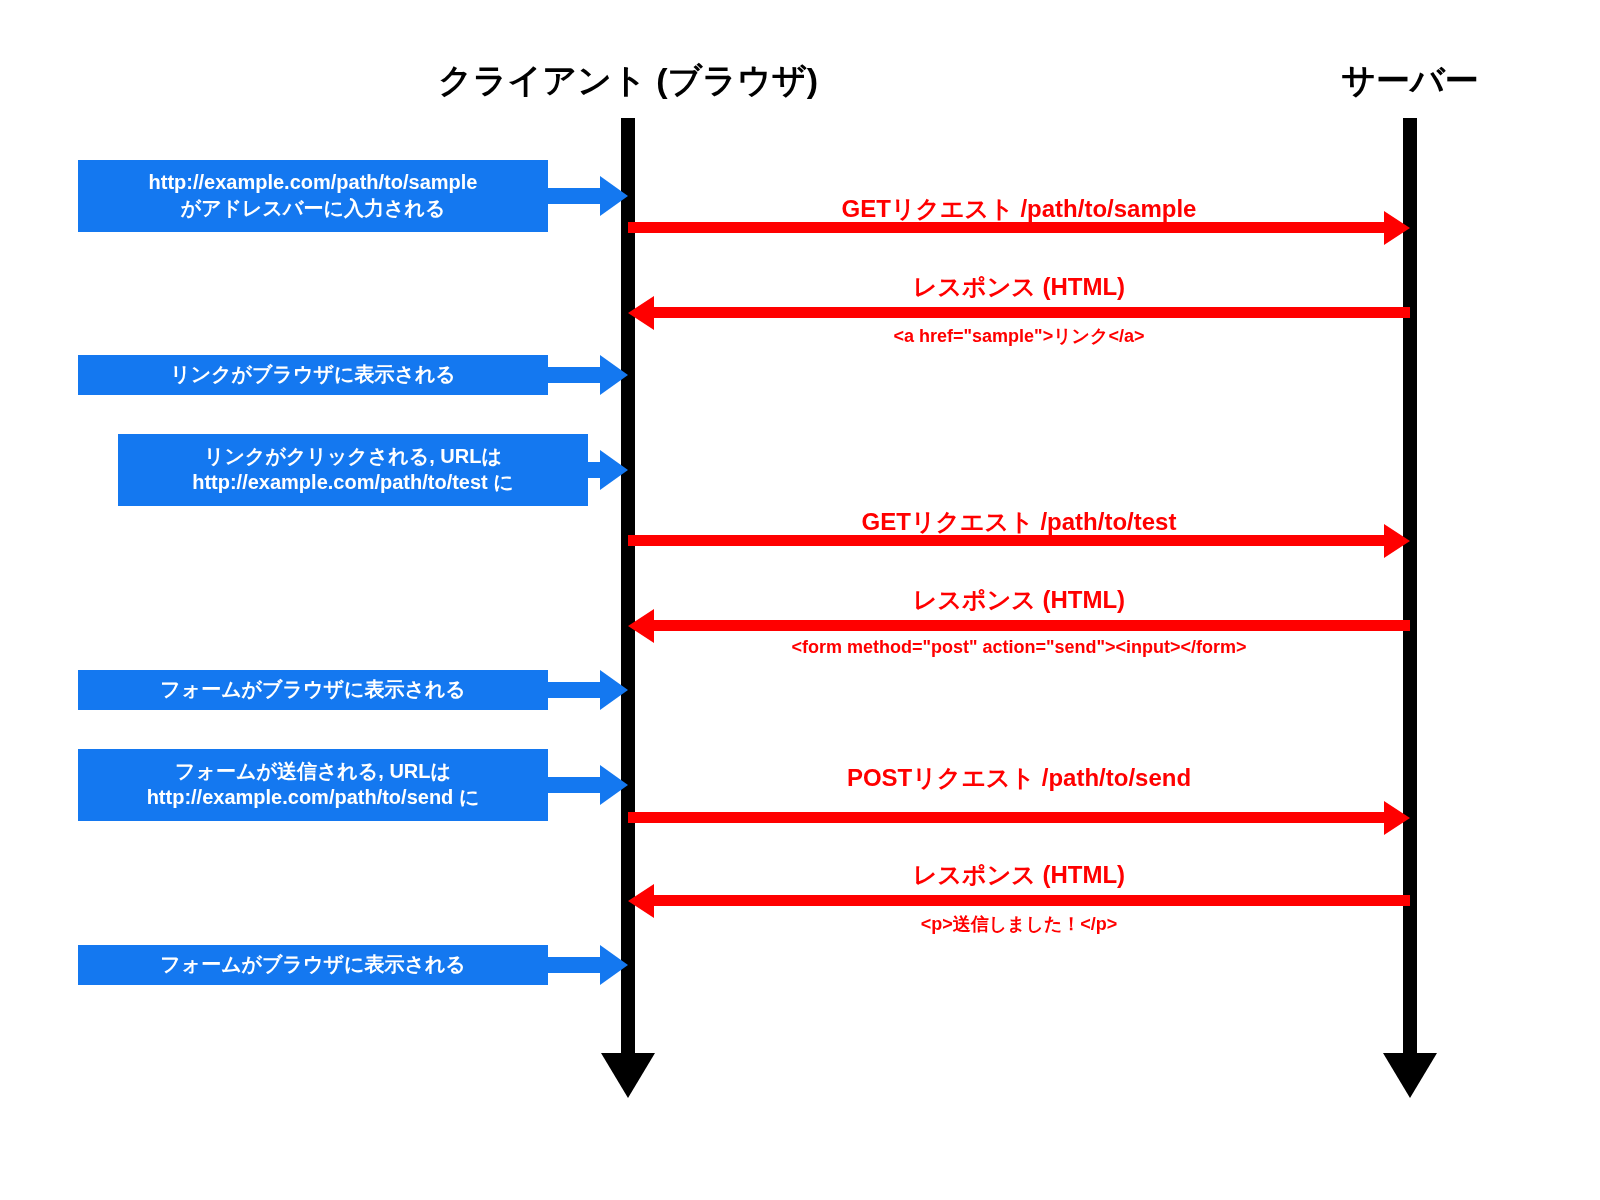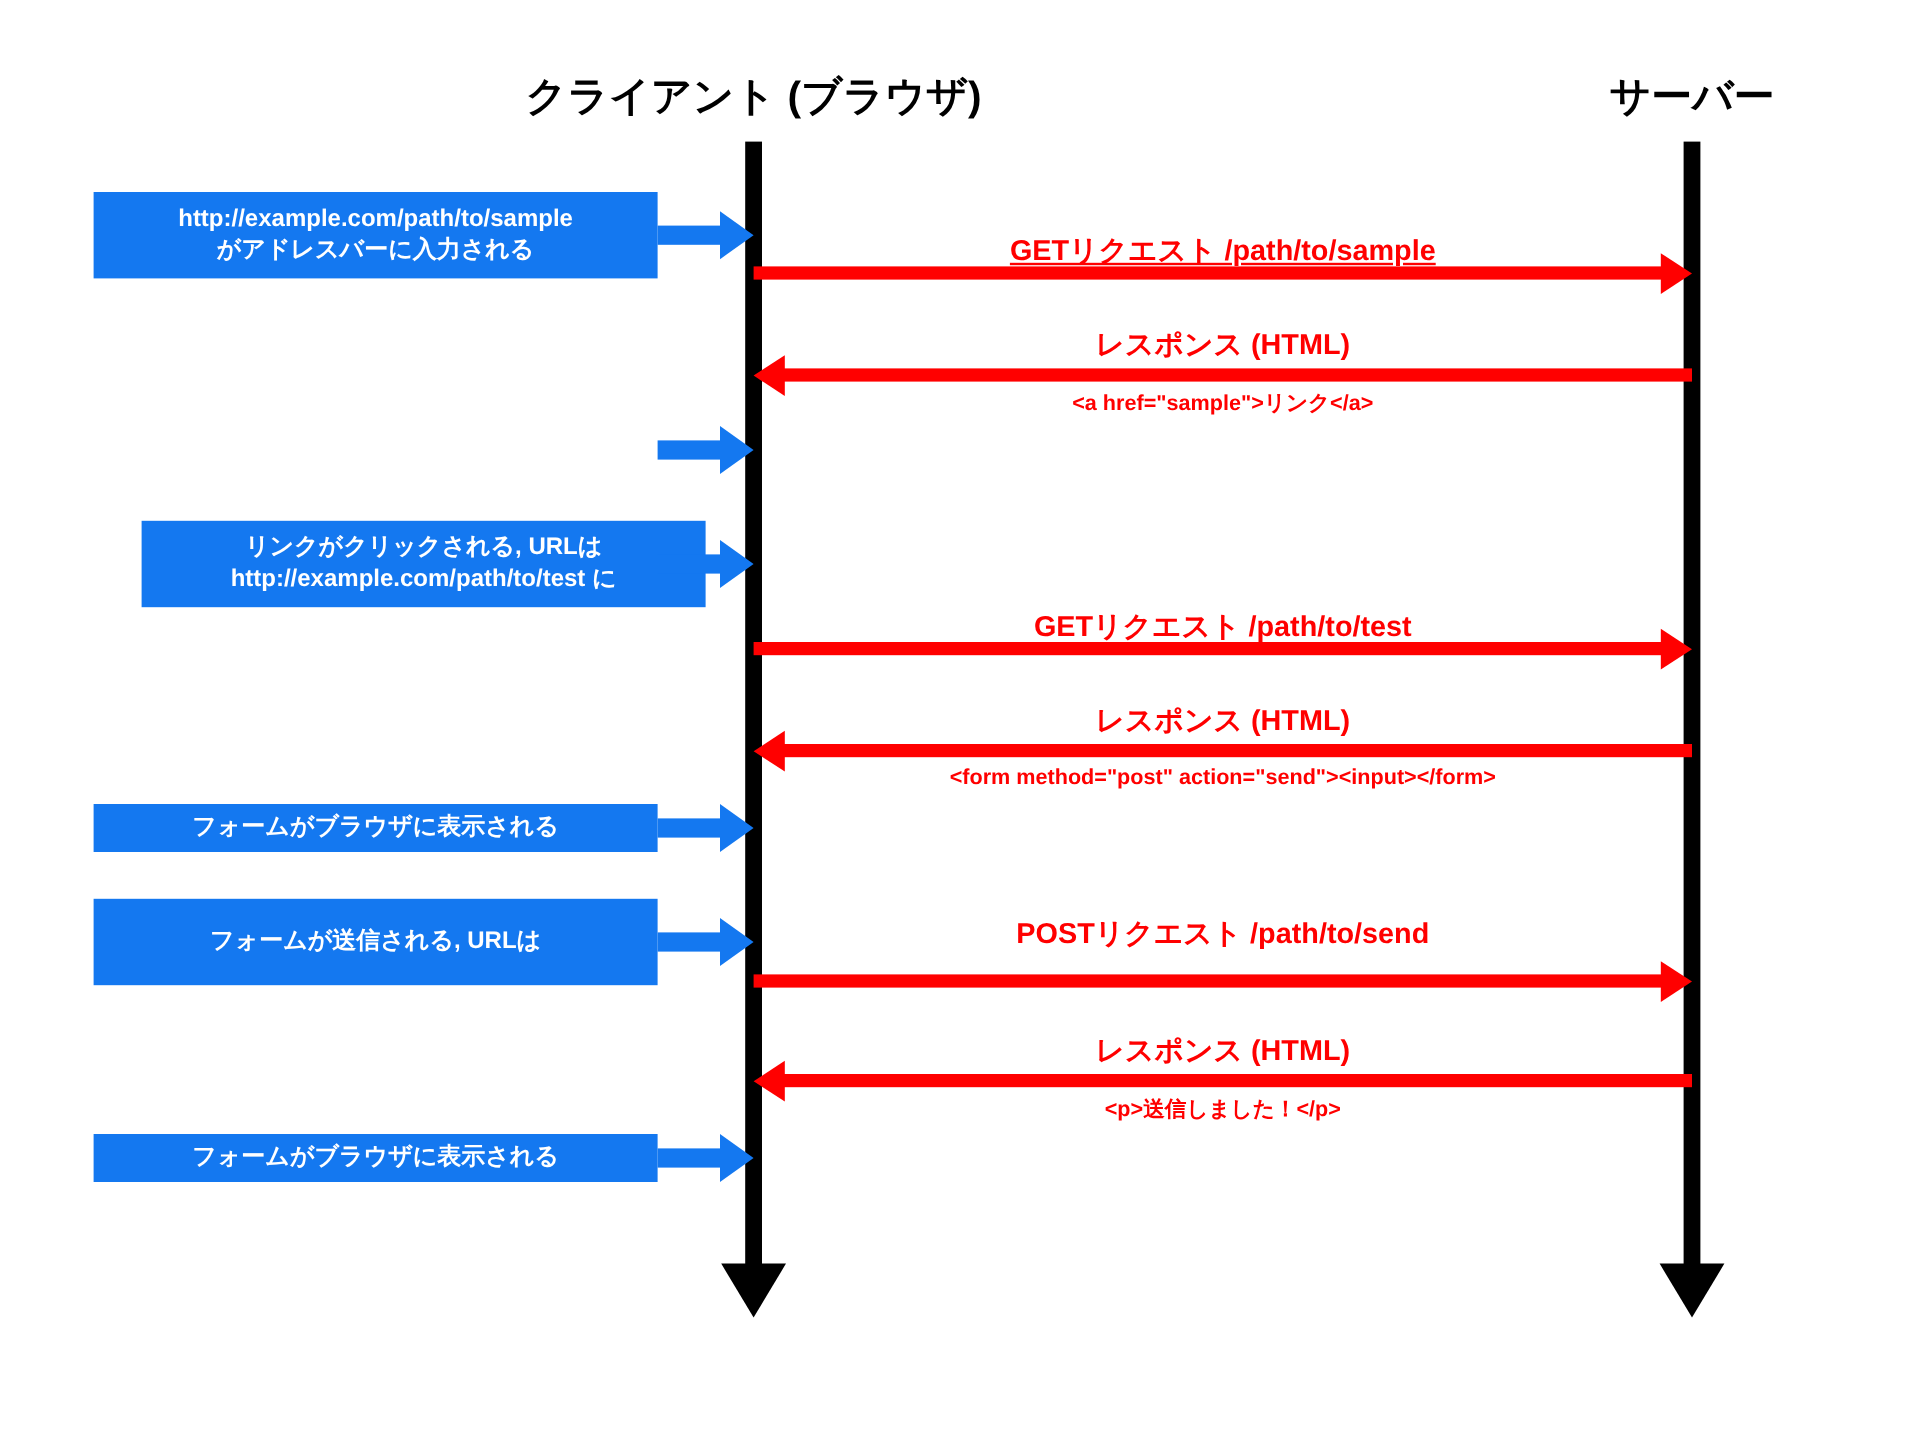--- a/index.html
+++ b/index.html
@@ -107,29 +107,32 @@
   <div class="lifeline" style="left:1403px;top:118px;height:940px;"></div>
   <div class="lifeline-arrowhead" style="left:1410px;top:1053px;"></div>
 
   <div class="note" style="left:78px;top:160px;width:470px;height:72px;">
     <span>http://example.com/path/to/sample</span>
     <span>がアドレスバーに入力される</span>
   </div>
   <div class="blue-shaft" style="left:548px;top:188px;width:62px;"></div>
   <div class="blue-head" style="left:600px;top:176px;"></div>
 
-  <div class="red-label" style="left:1019px;top:193px;text-decoration:underline;">GETリクエスト /path/to/sample</div>
+  <div class="red-label" style="left:1019px;top:193px;">GETリクエスト /path/to/sample</div>
   <div class="red-shaft" style="left:628px;top:222px;width:760px;"></div>
   <div class="red-head-right" style="left:1384px;top:211px;"></div>
 
   <div class="red-label" style="left:1019px;top:271px;">レスポンス (HTML)</div>
   <div class="red-shaft" style="left:650px;top:307px;width:760px;"></div>
   <div class="red-head-left" style="left:628px;top:296px;"></div>
   <div class="red-sub" style="left:1019px;top:324px;">&lt;a href="sample"&gt;リンク&lt;/a&gt;</div>
 
+  <div class="note" style="left:78px;top:355px;width:470px;height:40px;">
+    <span>リンクがブラウザに表示される</span>
+  </div>
   <div class="blue-shaft" style="left:548px;top:367px;width:62px;"></div>
   <div class="blue-head" style="left:600px;top:355px;"></div>
 
   <div class="note" style="left:78px;top:434px;width:470px;height:72px;margin-left:40px;">
     <span>リンクがクリックされる, URLは</span>
     <span>http://example.com/path/to/test に</span>
   </div>
   <div class="blue-shaft" style="left:548px;top:462px;width:62px;"></div>
   <div class="blue-head" style="left:600px;top:450px;"></div>
 
@@ -143,20 +146,21 @@
   <div class="red-sub" style="left:1019px;top:637px;">&lt;form method="post" action="send"&gt;&lt;input&gt;&lt;/form&gt;</div>
 
   <div class="note" style="left:78px;top:670px;width:470px;height:40px;">
     <span>フォームがブラウザに表示される</span>
   </div>
   <div class="blue-shaft" style="left:548px;top:682px;width:62px;"></div>
   <div class="blue-head" style="left:600px;top:670px;"></div>
 
   <div class="note" style="left:78px;top:749px;width:470px;height:72px;">
     <span>フォームが送信される, URLは</span>
+    <span>http://example.com/path/to/send に</span>
   </div>
   <div class="blue-shaft" style="left:548px;top:777px;width:62px;"></div>
   <div class="blue-head" style="left:600px;top:765px;"></div>
 
   <div class="red-label" style="left:1019px;top:762px;">POSTリクエスト /path/to/send</div>
   <div class="red-shaft" style="left:628px;top:812px;width:760px;"></div>
   <div class="red-head-right" style="left:1384px;top:801px;"></div>
 
   <div class="red-label" style="left:1019px;top:859px;">レスポンス (HTML)</div>
   <div class="red-shaft" style="left:650px;top:895px;width:760px;"></div>

